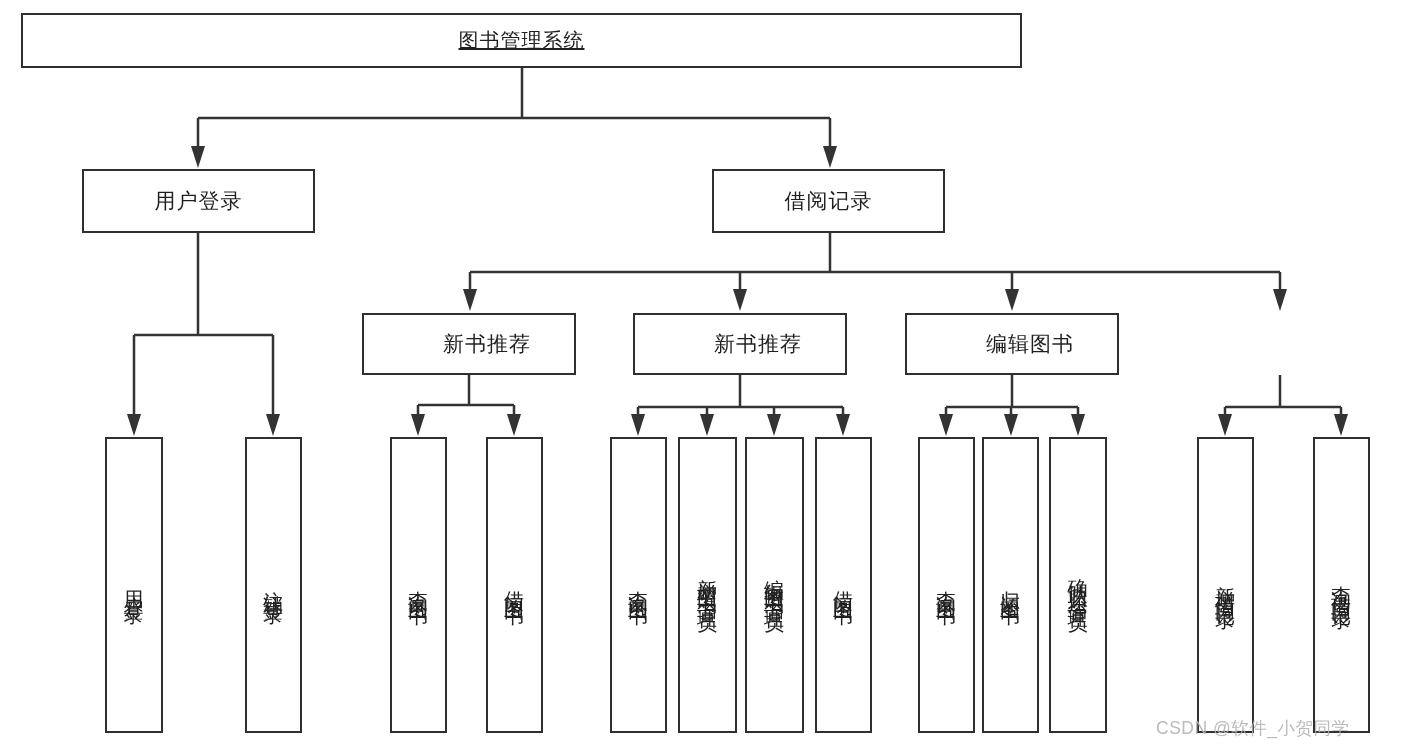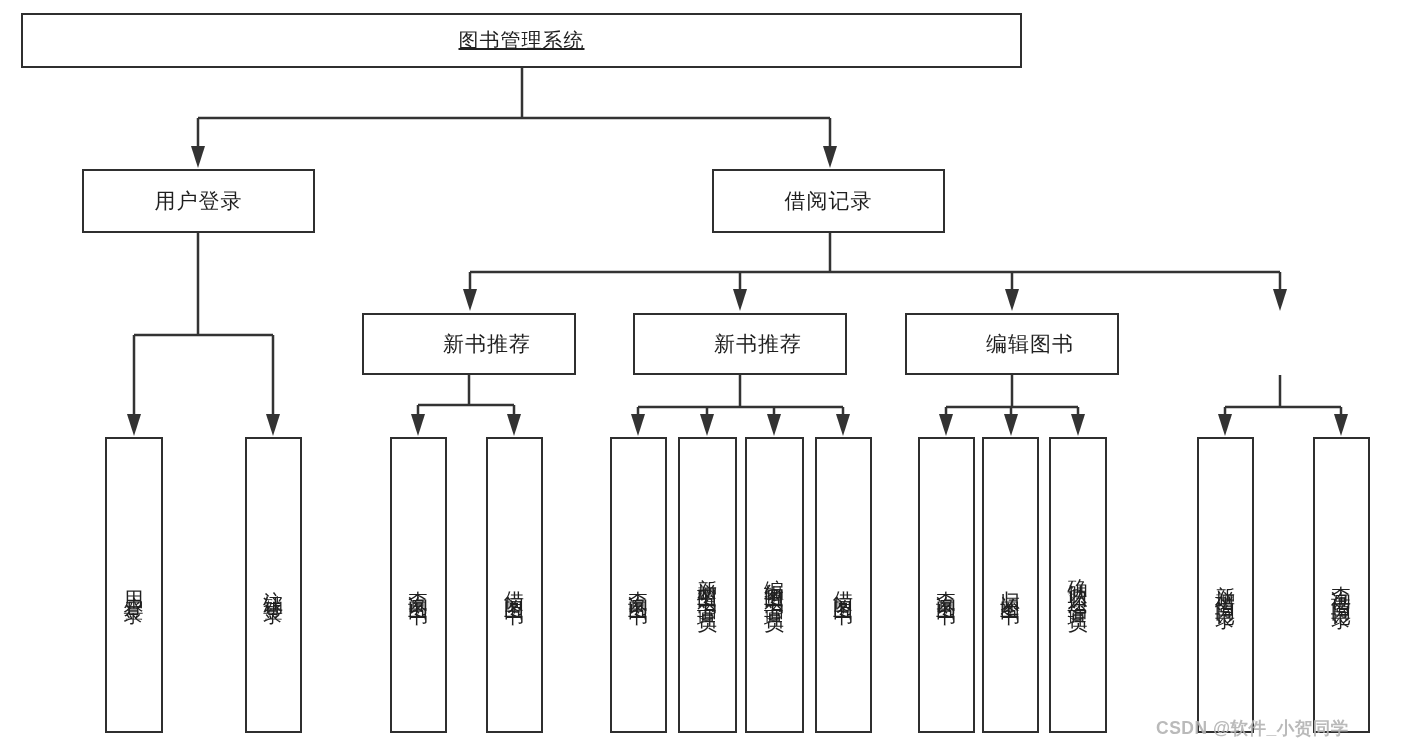--- a/index.html
+++ b/index.html
@@ -41,21 +41,20 @@
   }
   .watermark{
     position:absolute;
     left:1156px;top:716px;
     font-size:17.5px;
     color:#b3b3b3;
     opacity:.9;
     letter-spacing:.5px;
     z-index:5;
     white-space:nowrap;
-    font-weight:bold;
   }
 </style>
 </head>
 <body>
 
 <div class="canvas">
 
   <svg class="wires" width="1405" height="747" viewBox="0 0 1405 747">
     <g stroke="#333333" stroke-width="2.5" fill="none">
 

